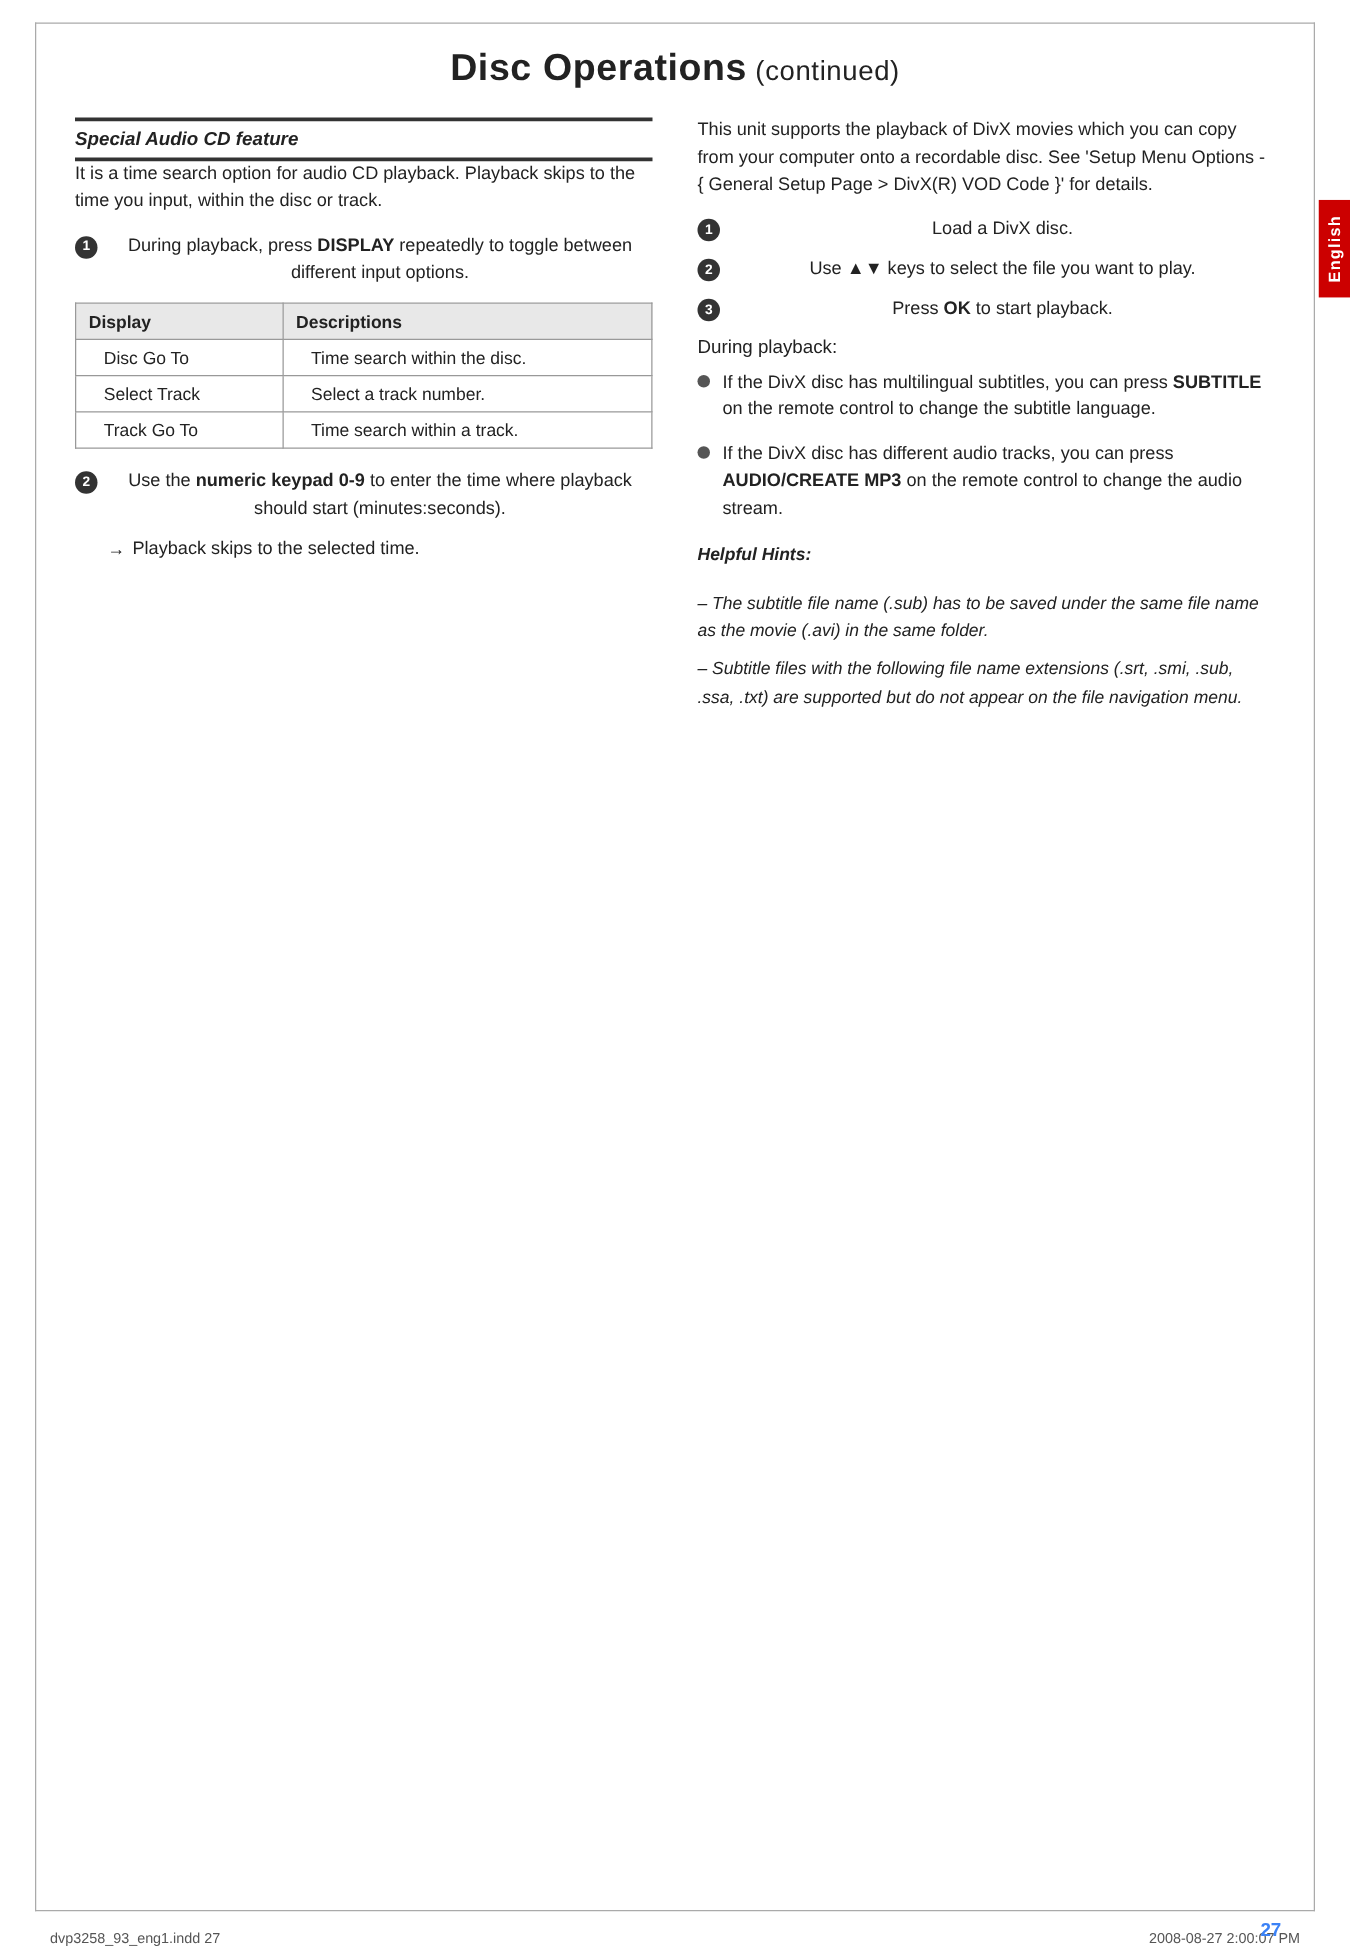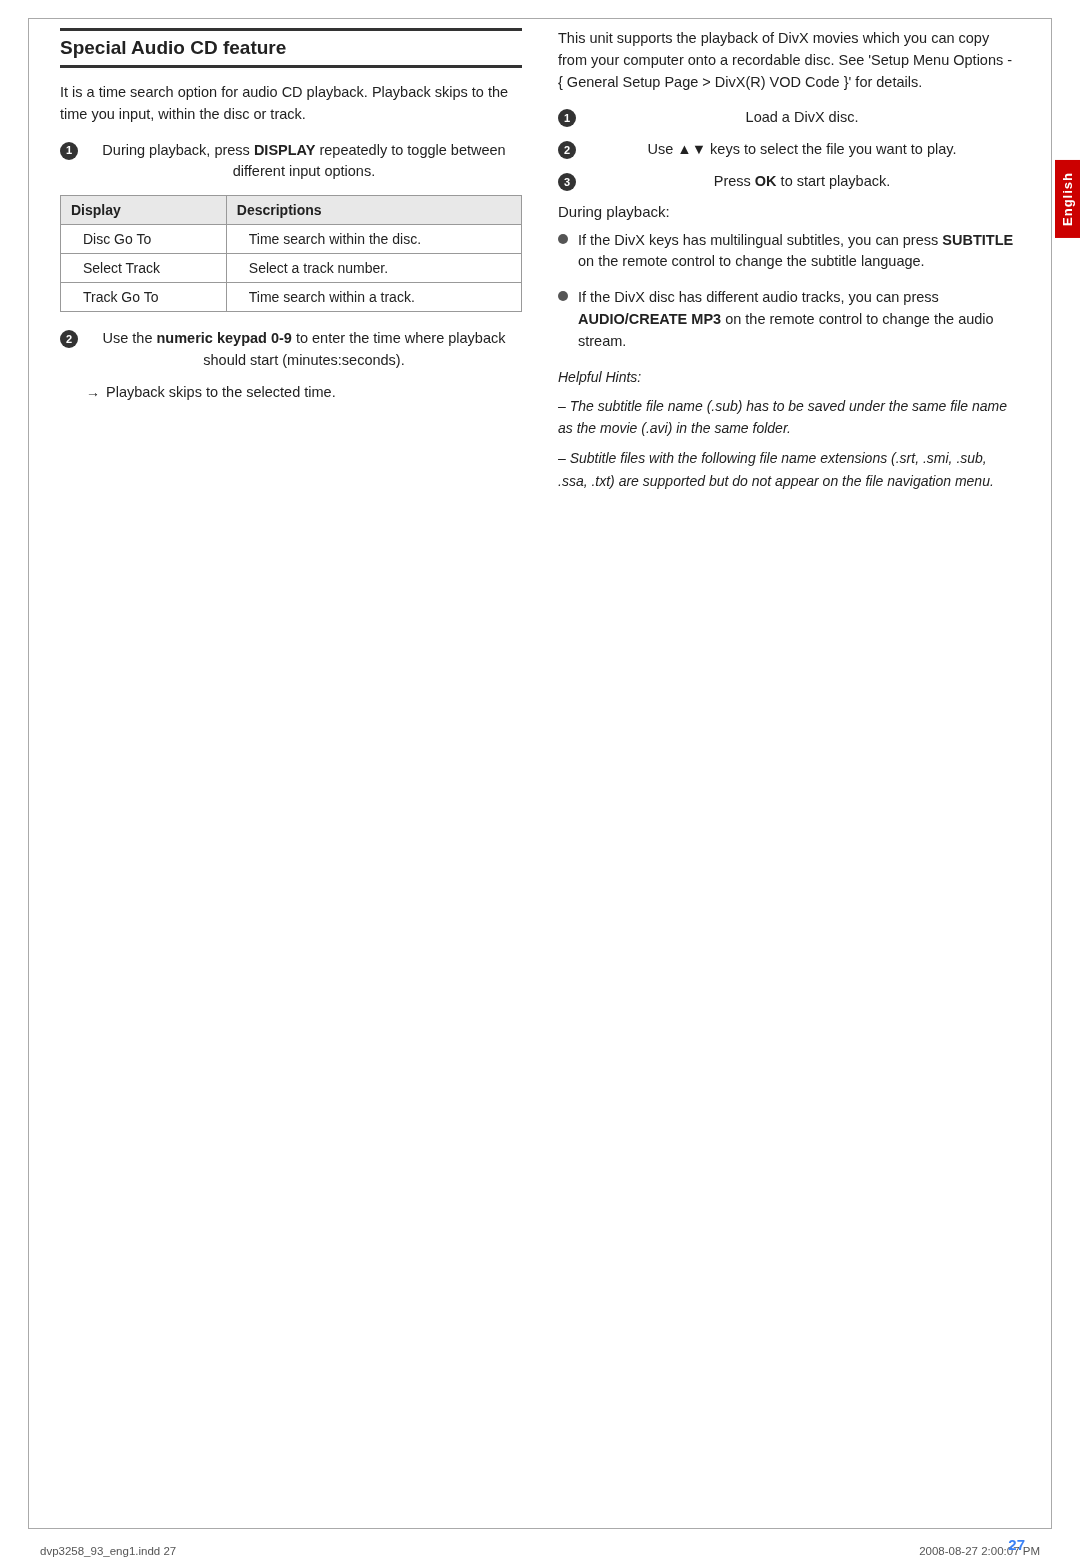--- a/index.html
+++ b/index.html
@@ -95,27 +95,27 @@
       flex: 1;
       min-width: 0;
     }
     .col-right {
       flex: 1;
       min-width: 0;
     }
 
     
     .section-heading {
-      font-size: 19px;
+      font-size: 15px;
       font-weight: bold;
       border-bottom: 3px solid #333;
       padding-bottom: 6px;
-      margin-bottom: 14px;
       border-top: 3px solid #333;
       padding-top: 6px;
+      font-style: italic;
     }
 
     .section-intro {
       font-size: 14.5px;
       line-height: 1.5;
       margin-bottom: 14px;
     }
 
     
     .step {
@@ -202,22 +202,22 @@
 
     
     .helpful-hints {
       margin-top: 10px;
       font-style: italic;
       font-size: 14px;
       line-height: 1.6;
     }
     .helpful-hints .hint-title {
       font-style: italic;
-      font-weight: normal;
-      margin-bottom: 6px;
+      font-weight: bold;
+      margin-bottom: 16px;
     }
     .helpful-hints p {
       margin-bottom: 8px;
     }
 
     
     .page-footer {
       position: absolute;
       bottom: 10px;
       left: 40px;
@@ -244,20 +244,23 @@
 
 <div class="page-border-top"></div>
 <div class="page-border-bottom"></div>
 <div class="page-border-left"></div>
 <div class="page-border-right"></div>
 
 <div class="english-tab">English</div>
 
 <div class="main-content">
 
+  <h1 class="page-title">
+    <span>Disc Operations</span><span class="continued"> (continued)</span>
+  </h1>
 
   <div class="two-col">
 
     <div class="col-left">
       <h2 class="section-heading">Special Audio CD feature</h2>
 
       <p class="section-intro">It is a time search option for audio CD playback. Playback skips to the time you input, within the disc or track.</p>
 
       <div class="step">
         <span class="step-num">1</span>
@@ -325,21 +328,21 @@
         <div class="step-content">
           <span>Press </span><span class="bold">OK</span><span> to start playback.</span>
         </div>
       </div>
 
       <p style="font-size:15px; margin: 8px 0 10px 0;">During playback:</p>
 
       <div class="bullet-item">
         <div class="bullet-dot"></div>
         <div class="bullet-content">
-          <span>If the DivX keys has multilingual subtitles, you can press </span><span class="bold">SUBTITLE</span><span> on the remote control to change the subtitle language.</span>
+          <span>If the DivX disc has multilingual subtitles, you can press </span><span class="bold">SUBTITLE</span><span> on the remote control to change the subtitle language.</span>
         </div>
       </div>
 
       <div class="bullet-item">
         <div class="bullet-dot"></div>
         <div class="bullet-content">
           <span>If the DivX disc has different audio tracks, you can press </span><span class="bold">AUDIO/CREATE MP3</span><span> on the remote control to change the audio stream.</span>
         </div>
       </div>
 

